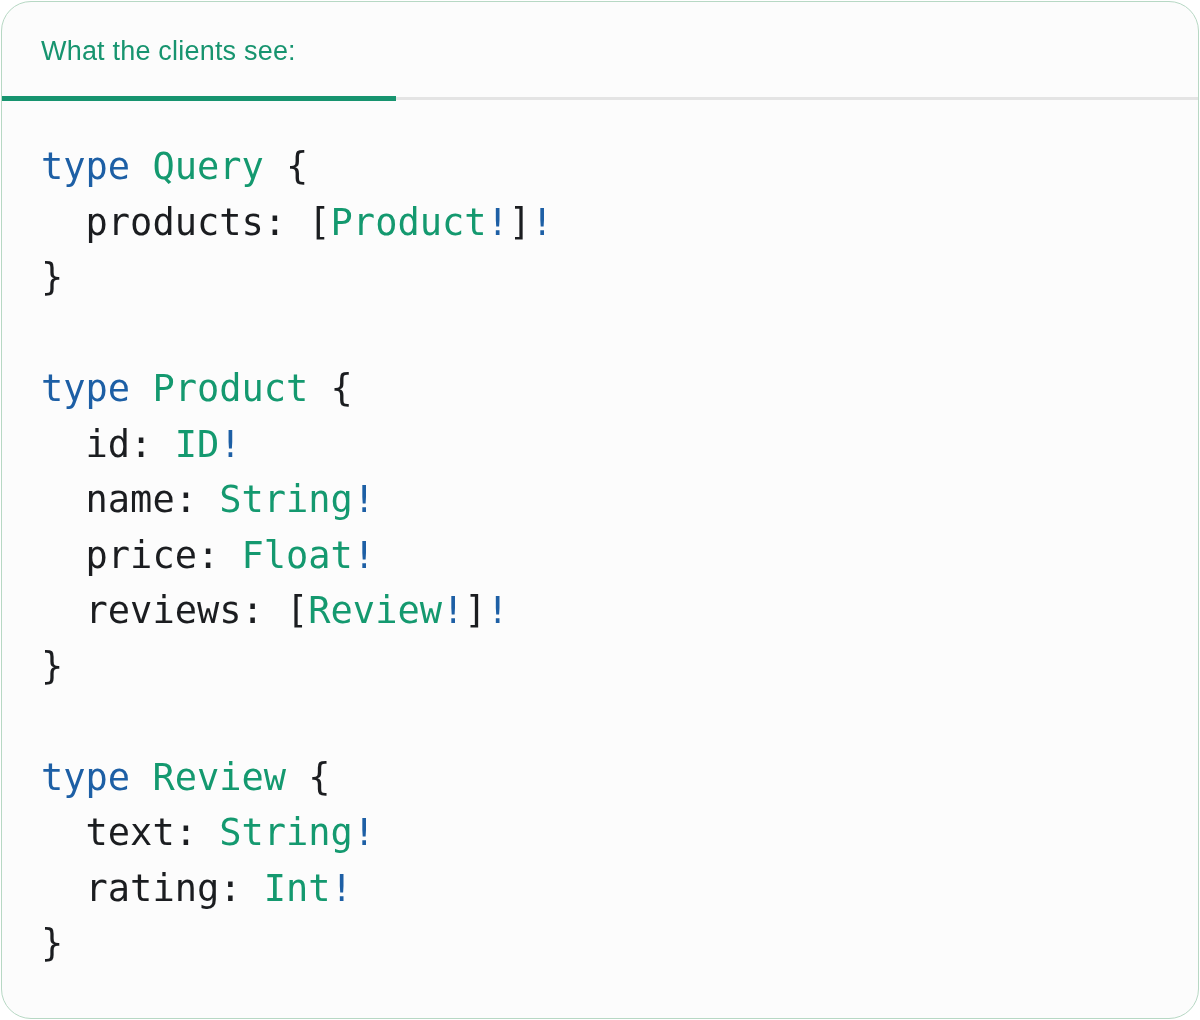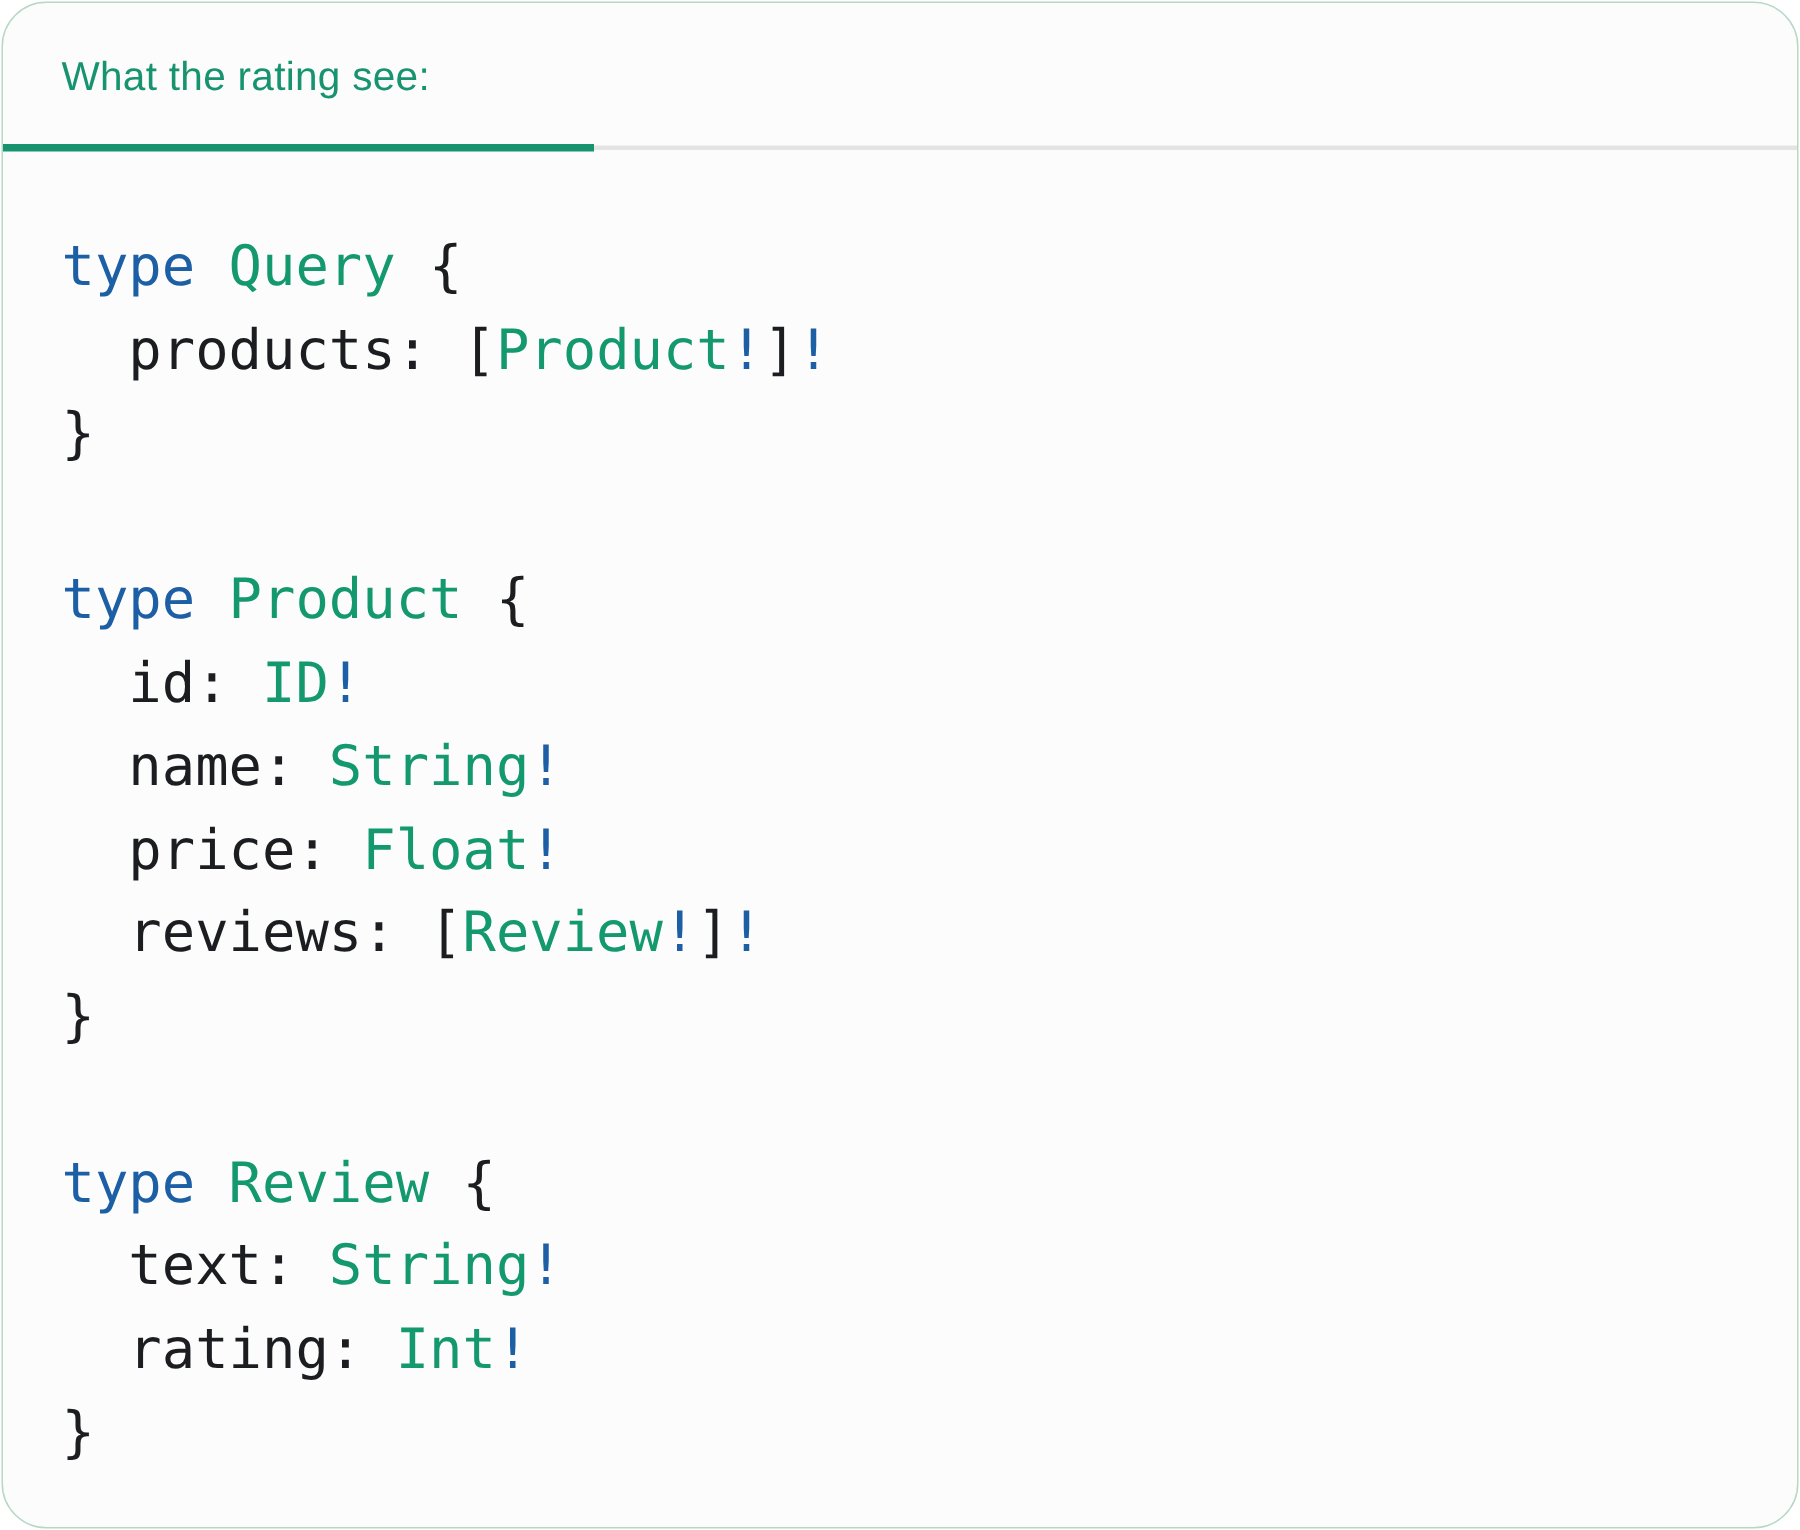--- a/index.html
+++ b/index.html
@@ -46,32 +46,31 @@
     width: 394px; height: 5px;
     background: var(--c-underline, #17946f);
   }
   .code {
     position: absolute;
     top: 137px; left: 39px; right: 0;
     font-family: "DejaVu Sans Mono", monospace;
     font-size: 37px;
     line-height: 55.5px;
     white-space: pre;
-    margin-top: 11px;
   }
   .code-line { height: 55.5px; }
   .tok-kw    { color: var(--c-keyword, #1d5fa5); }
   .tok-type  { color: var(--c-type, #14996f); }
   .tok-plain { color: var(--c-plain, #1b1d20); }
 </style>
 </head>
 <body>
 
 <div class="panel">
   <div class="tab-bar">
     <div class="tab">
-      <span class="tab-label">What the rating see:</span>
+      <span class="tab-label">What the clients see:</span>
     </div>
     <div class="tab-divider"></div>
     <div class="tab-underline"></div>
   </div>
   <pre class="code"><div class="code-line"><span class="tok-kw">type</span><span class="tok-plain"> </span><span class="tok-type">Query</span><span class="tok-plain"> {</span></div><div class="code-line"><span class="tok-plain">  products: [</span><span class="tok-type">Product</span><span class="tok-kw">!</span><span class="tok-plain">]</span><span class="tok-kw">!</span></div><div class="code-line"><span class="tok-plain">}</span></div><div class="code-line">&nbsp;</div><div class="code-line"><span class="tok-kw">type</span><span class="tok-plain"> </span><span class="tok-type">Product</span><span class="tok-plain"> {</span></div><div class="code-line"><span class="tok-plain">  id: </span><span class="tok-type">ID</span><span class="tok-kw">!</span></div><div class="code-line"><span class="tok-plain">  name: </span><span class="tok-type">String</span><span class="tok-kw">!</span></div><div class="code-line"><span class="tok-plain">  price: </span><span class="tok-type">Float</span><span class="tok-kw">!</span></div><div class="code-line"><span class="tok-plain">  reviews: [</span><span class="tok-type">Review</span><span class="tok-kw">!</span><span class="tok-plain">]</span><span class="tok-kw">!</span></div><div class="code-line"><span class="tok-plain">}</span></div><div class="code-line">&nbsp;</div><div class="code-line"><span class="tok-kw">type</span><span class="tok-plain"> </span><span class="tok-type">Review</span><span class="tok-plain"> {</span></div><div class="code-line"><span class="tok-plain">  text: </span><span class="tok-type">String</span><span class="tok-kw">!</span></div><div class="code-line"><span class="tok-plain">  rating: </span><span class="tok-type">Int</span><span class="tok-kw">!</span></div><div class="code-line"><span class="tok-plain">}</span></div></pre>
 </div>
 
 </body></html>

